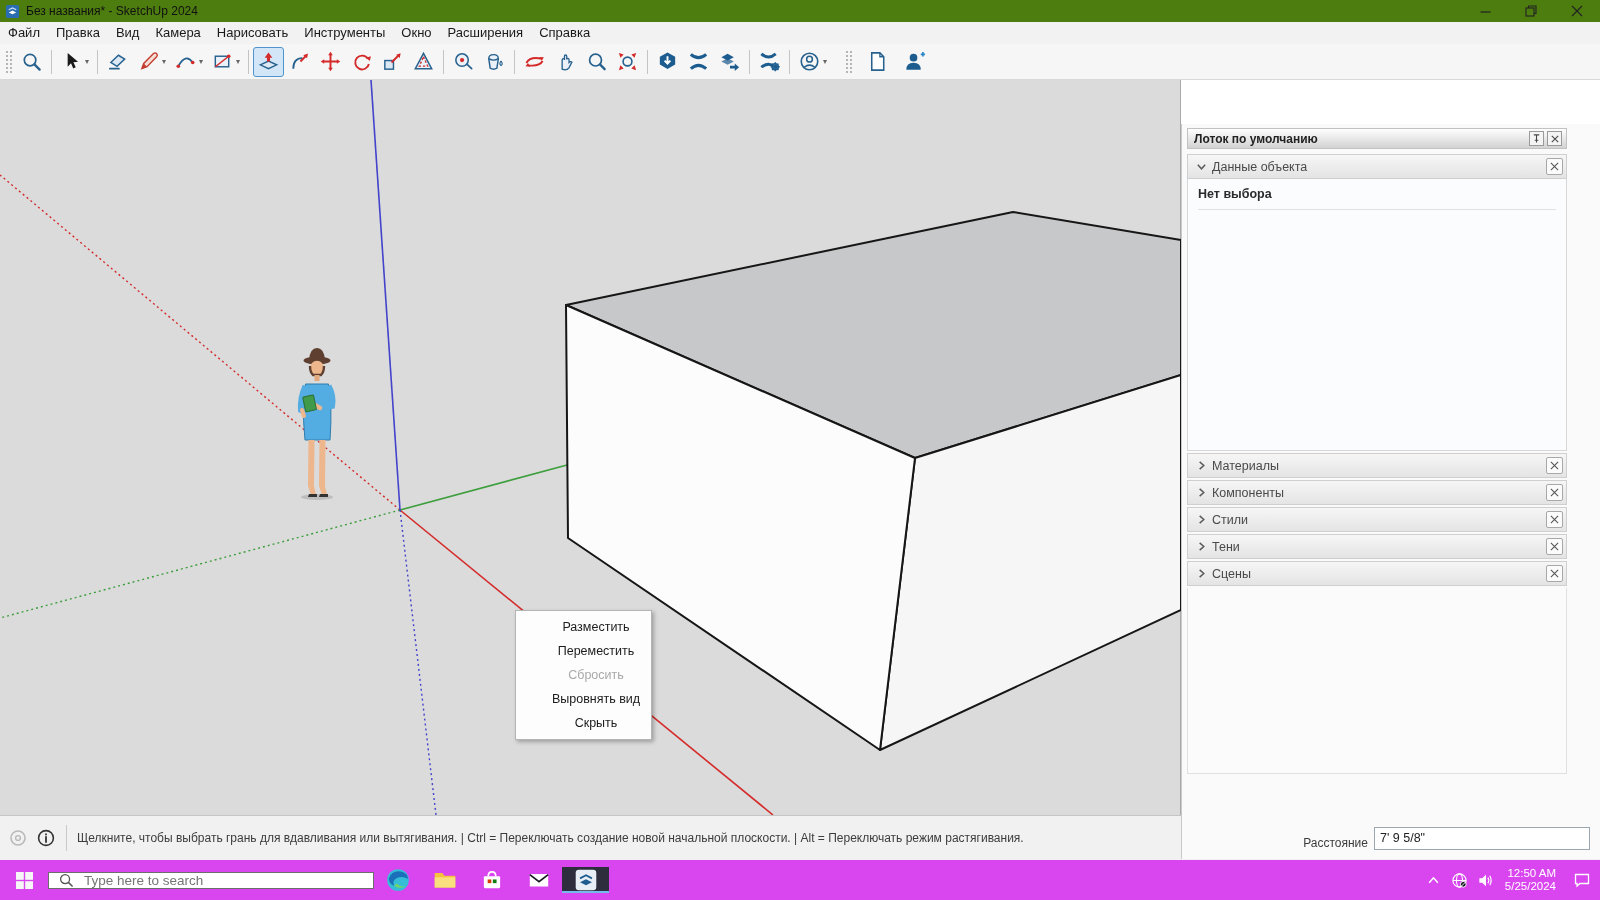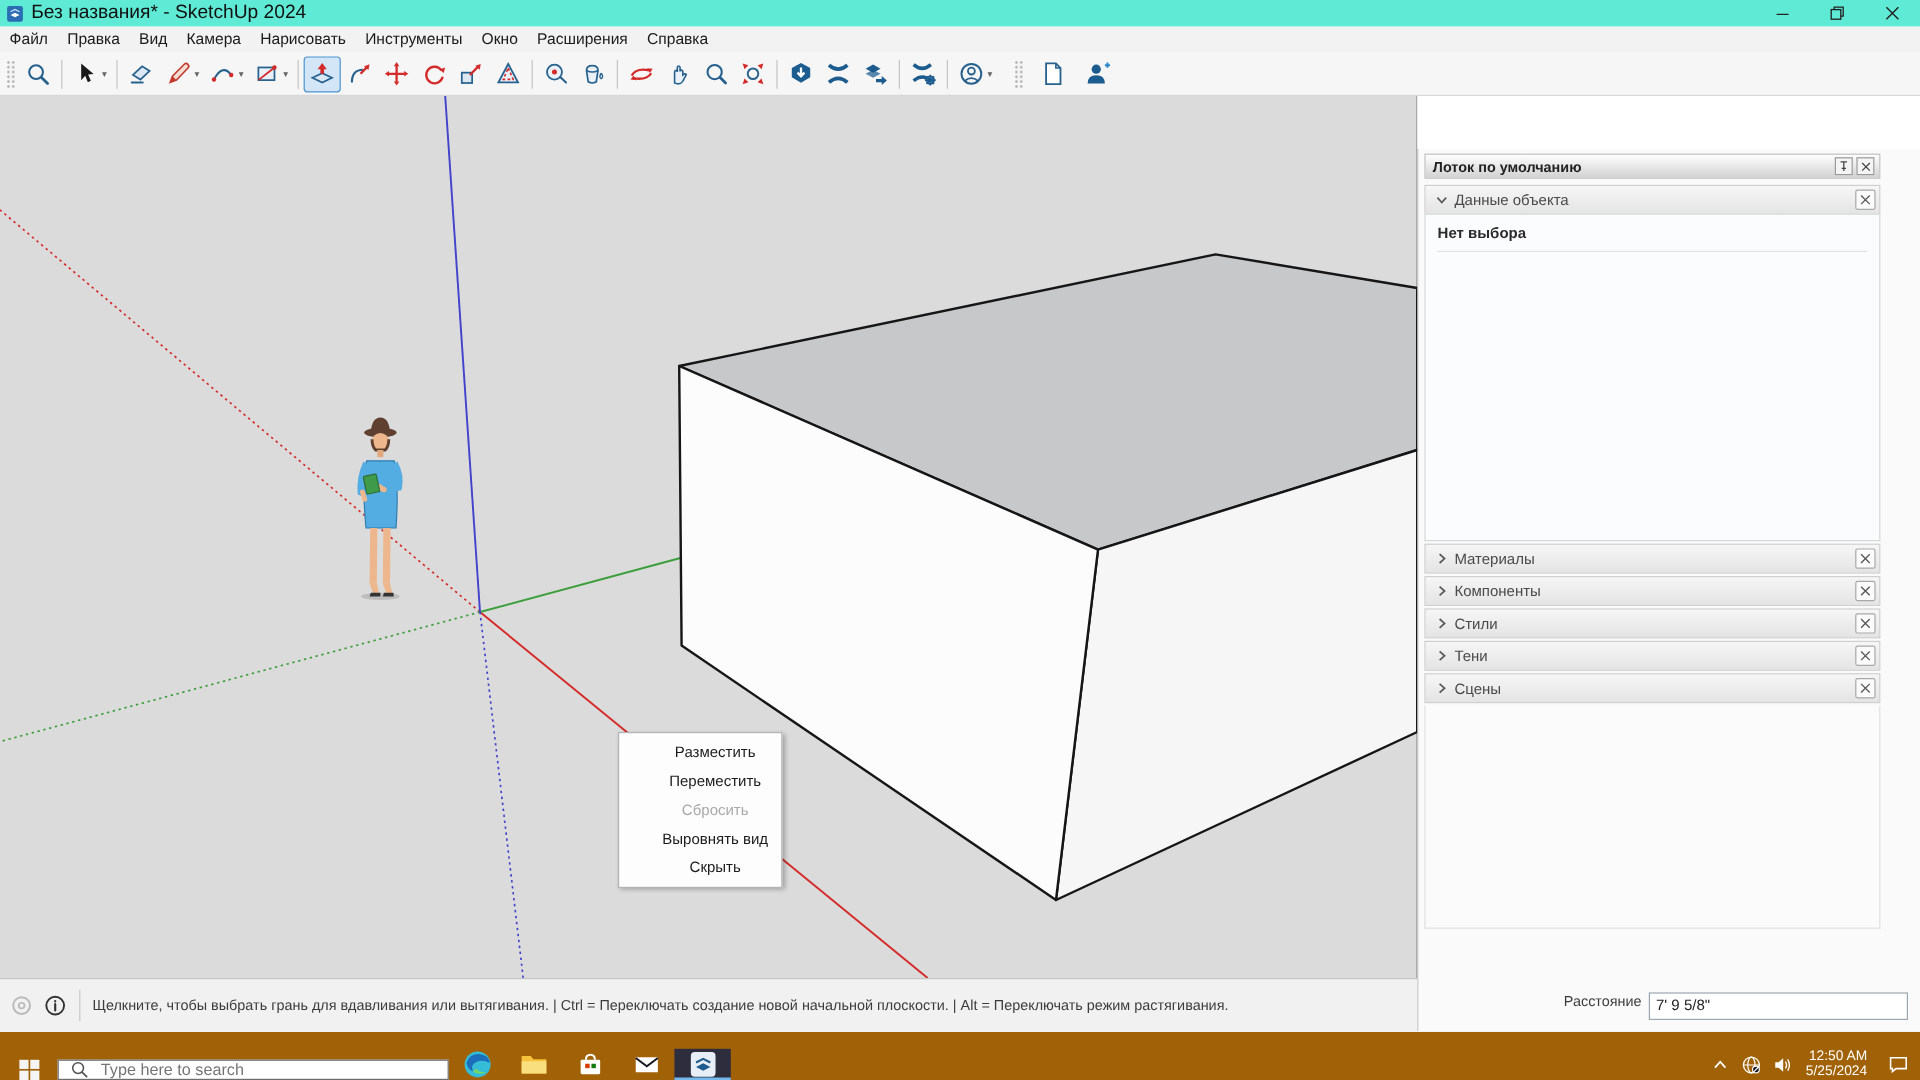--- a/index.html
+++ b/index.html
@@ -1,17 +1,17 @@
 <!DOCTYPE html>
 <html><head>
 <meta charset="utf-8">
 <style>
   * { margin:0; padding:0; box-sizing:border-box; }
   html,body { width:1600px; height:900px; overflow:hidden; font-family:"Liberation Sans",sans-serif; background:#fff; }
-  .titlebar { height:22px; background:#5eead4; display:flex; align-items:center; font-size:16px; color:#111; position:relative; }
+  .titlebar { height:22px; background:#4d7c0f; display:flex; align-items:center; font-size:12px; color:#111; position:relative; }
   .titlebar .logo { width:15px; height:15px; margin:0 6px 0 5px; }
   .win-controls { position:absolute; right:0; top:0; display:flex; height:22px; }
   .win-btn { width:46px; height:22px; display:flex; align-items:center; justify-content:center; }
   .menubar { height:22px; background:#f2f2f2; display:flex; align-items:center; font-size:13px; color:#1a1a1a; }
   .menu-item { padding:0 8px; height:22px; line-height:22px; }
   .toolbar { height:36px; background:#f6f6f6; border-bottom:1px solid #d8d8d8; display:flex; align-items:center; padding-left:2px; }
   .grip { width:8px; height:24px; margin:0 3px; background-image:radial-gradient(#b5b5b5 1px, transparent 1.2px); background-size:4px 4px; }
   .tsep { width:1px; height:24px; background:#c4c4c4; margin:0 4px; }
   .tbtn { width:31px; height:30px; display:flex; align-items:center; justify-content:center; border-radius:3px; position:relative; }
   .tbtn svg { width:23px; height:23px; }
@@ -32,24 +32,24 @@
   .tray-section .chev { width:16px; color:#6a6a6a; display:flex; align-items:center; }
   .tray-section .lbl { flex:1; font-size:12.5px; }
   .xbtn { width:17px; height:17px; border:1px solid #a8a8a8; background:#fbfbfb; border-radius:2px; display:flex; align-items:center; justify-content:center; }
   .od-content { height:272px; background:#fbfcfd; border:1px solid #d7d7d7; border-top:none; padding:8px 0 0 10px; }
   .od-content .noselect { font-weight:bold; color:#2b2b2b; font-size:12.5px; padding-bottom:8px; border-bottom:1px solid #e2e2e2; margin-right:10px; }
   .tray-rest { height:186px; background:#fbfbfb; border:1px solid #e0e0e0; border-top:none; margin-top:2px; }
   .statusbar { height:45px; background:#f1f1f1; border-top:1px solid #c5c5c5; display:flex; align-items:center; font-size:12px; color:#3c3c3c; padding-left:8px; }
   .sb-icon { width:20px; height:20px; margin-right:8px; display:flex; align-items:center; justify-content:center; }
   .sb-sep { width:1px; height:26px; background:#c9c9c9; margin:0 10px 0 2px; }
   .sb-msg { flex:1; white-space:nowrap; overflow:hidden; }
-  .sb-measure { display:flex; align-items:flex-start; margin-right:10px; }
+  .sb-measure { display:flex; align-items:flex-end; margin-right:10px; }
   .sb-measure label { margin-right:6px; color:#3c3c3c; }
   .sb-measure input { width:216px; height:23px; border:1px solid #9aa7b1; background:#fff; font-family:"Liberation Sans",sans-serif; font-size:12.5px; padding:0 5px; color:#222; }
-  .taskbar { height:40px; background:#a16207; display:flex; align-items:flex-end; color:#fff; }
+  .taskbar { height:40px; background:#d946ef; display:flex; align-items:center; color:#fff; }
   .tb-start { width:48px; display:flex; align-items:center; justify-content:center; }
   .tb-search { width:326px; background:#ffffff; border:1px solid #6d6d6d; display:flex; align-items:center; padding:0 10px; }
   .tb-search input { border:none; outline:none; flex:1; font-size:13.5px; font-family:"Liberation Sans",sans-serif; color:#444; background:transparent; margin-left:10px; }
   .tb-app { width:47px; display:flex; align-items:center; justify-content:center; }
   .tb-app.active { background:#2d2d3d; box-shadow:inset 0 -2px 0 #76b9ed; }
   .tb-right { margin-left:auto; display:flex; align-items:center; }
   .tray-icon { width:26px; display:flex; align-items:center; justify-content:center; }
   .clock { text-align:right; font-size:11.5px; line-height:13px; padding:0 8px 0 6px; }
 </style>
 </head>

